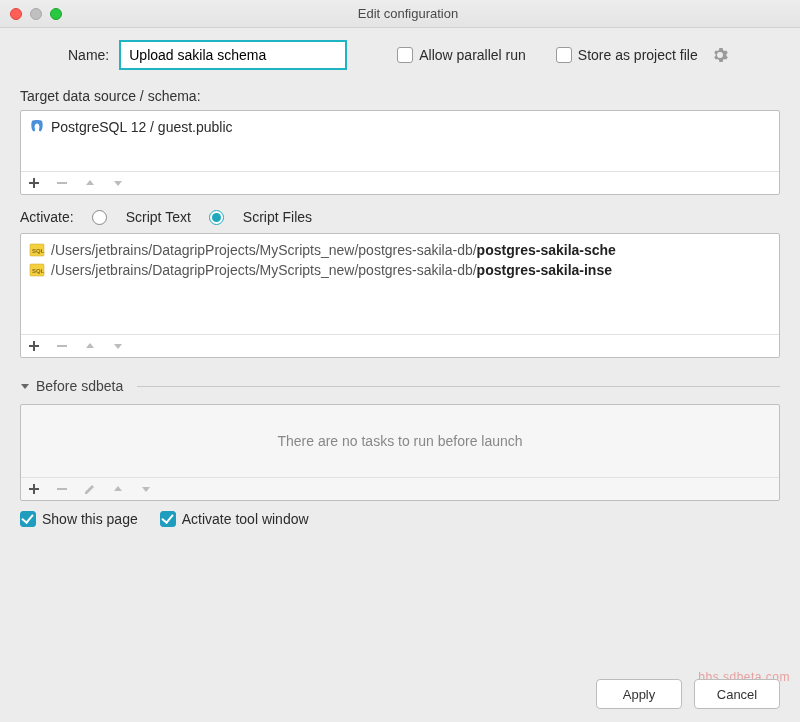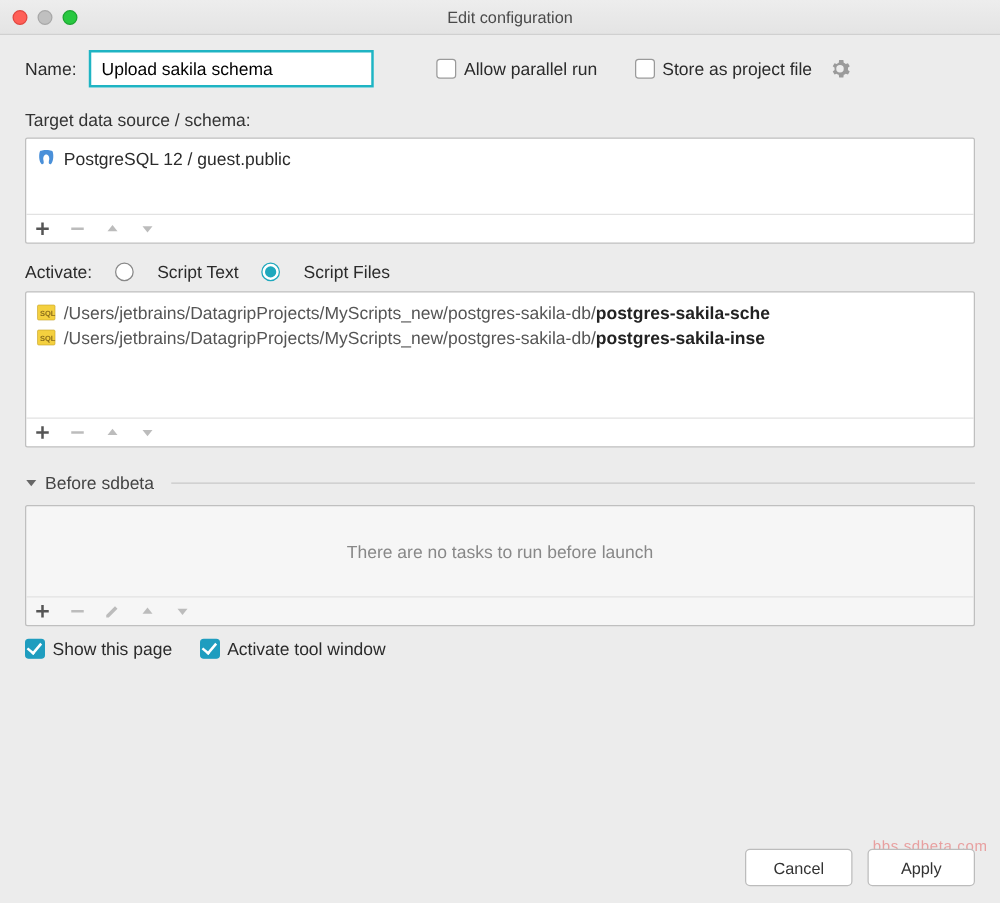--- a/index.html
+++ b/index.html
@@ -25,21 +25,21 @@
       gap: 8px;
       margin-left: 10px;
     }
     .dot { width: 12px; height: 12px; border-radius: 50%; }
     .dot.red { background: #ff5f57; border:1px solid #e1453f;}
     .dot.yellow { background: #c0c0c0; border:1px solid #a8a8a8;}
     .dot.green { background: #28c840; border:1px solid #1ba530;}
     .title { position:absolute; left:16px; right:0; text-align:center; font-size:13px; color:#4a4a4a; }
     .content { padding: 12px 20px 0 20px; }
     .row { display:flex; align-items:center; gap:10px; }
-    .name-row { margin-bottom: 18px; }
+    .name-row { margin-bottom: 18px; margin-left: 48px; }
     .label { font-size:14px; color:#2b2b2b; }
     .name-input {
       border: 2px solid #1fb4c3;
       background:#fff;
       height:30px;
       width:228px;
       padding: 0 8px;
       font-size:14px;
       outline:none;
     }
@@ -263,15 +263,15 @@
         <span class="label">Activate tool window</span>
       </div>
     </div>
   </div>
 
 </div>
 
 <div class="watermark">bbs.sdbeta.com</div>
 
 <div class="footer">
+  <button class="btn">Apply</button>
   <button class="btn">Cancel</button>
-  <button class="btn">Apply</button>
 </div>
 
 </body></html>

